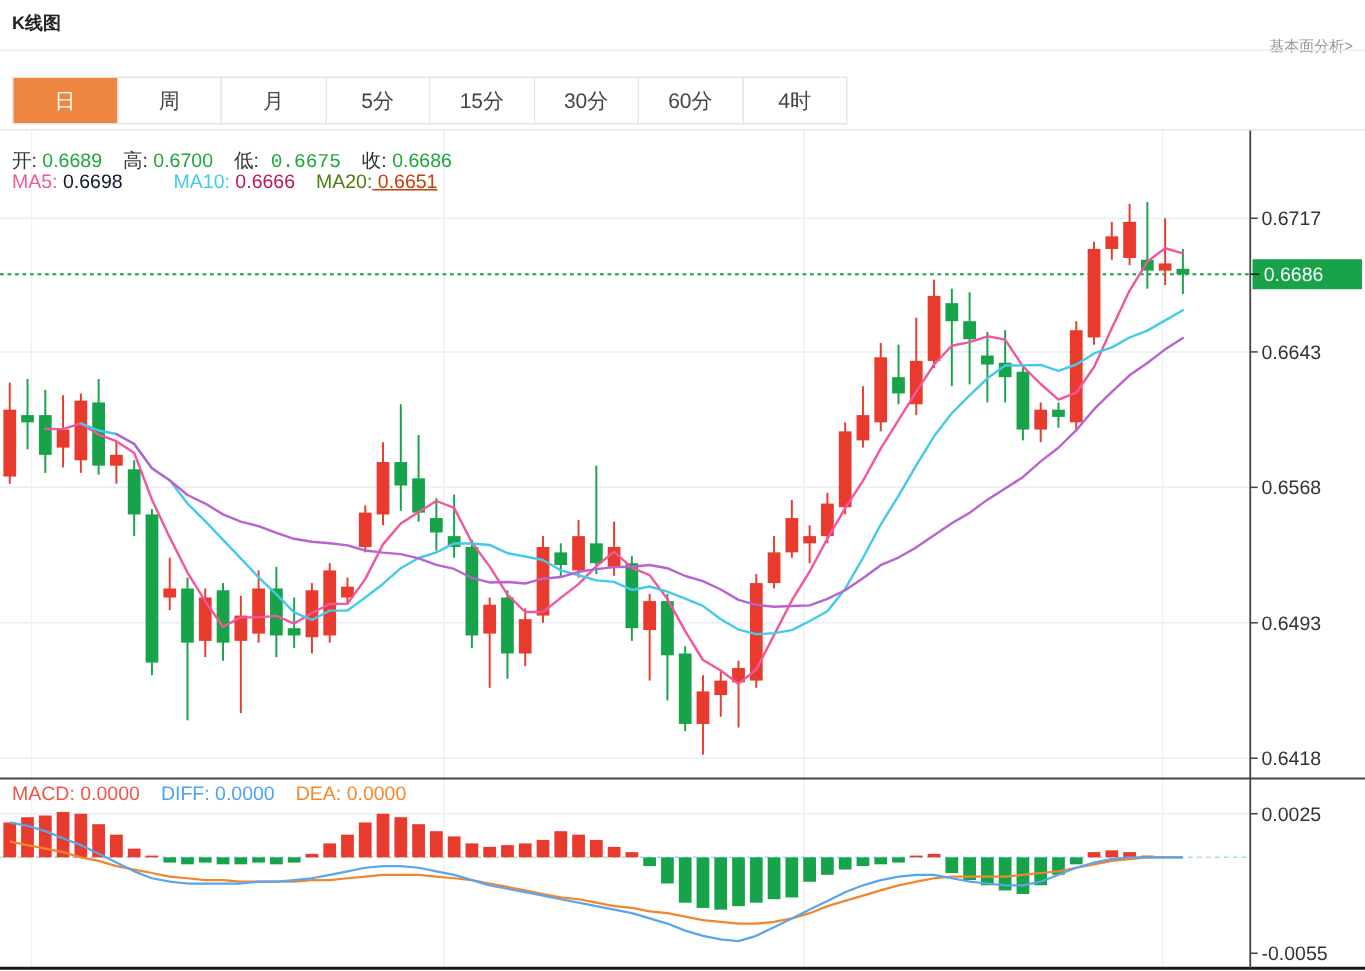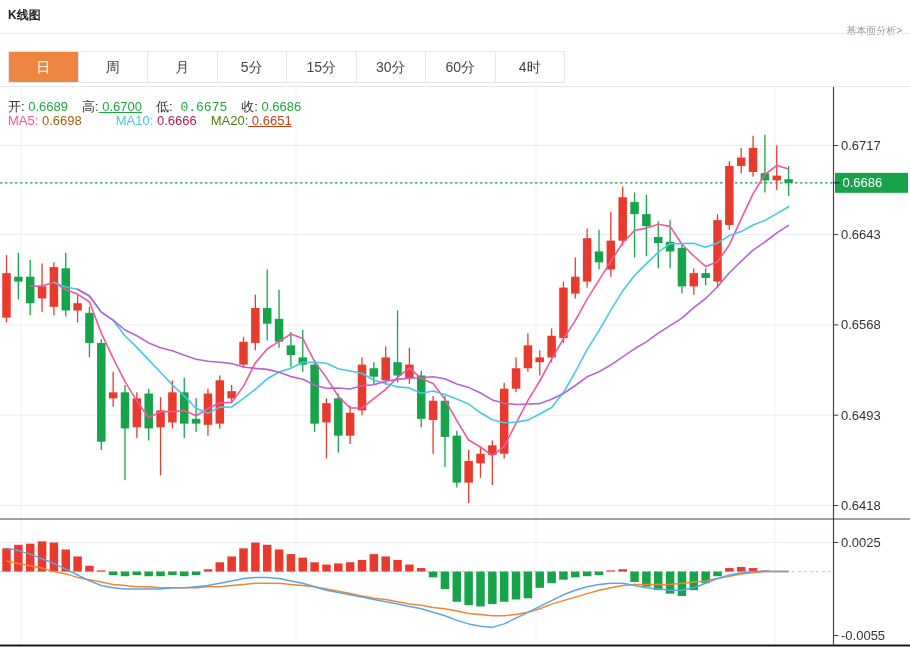--- a/index.html
+++ b/index.html
@@ -290,22 +290,27 @@
       <div class="tab">5分</div>
       <div class="tab">15分</div>
       <div class="tab">30分</div>
       <div class="tab">60分</div>
       <div class="tab">4时</div>
     </div>
   <div class="chart-top-border"></div>
 
   <div class="legend-row ohlc">
       <span class="legend-item"><span class="lab">开:</span><span style="color: rgb(31, 167, 61);"> 0.6689</span></span>
-      <span class="legend-item"><span class="lab">高:</span><span style="color: rgb(31, 167, 61); text-decoration: underline;"> 0.6700</span></span>
+      <span class="legend-item"><span class="lab">高:</span><span style="color: rgb(31, 167, 61);"> 0.6700</span></span>
       <span class="legend-item"><span class="lab">低:</span><span style="color: rgb(31, 167, 61); font-family: Liberation Mono, monospace;"> 0.6675</span></span>
       <span class="legend-item"><span class="lab">收:</span><span style="color: rgb(31, 167, 61);"> 0.6686</span></span>
     </div>
   <div class="legend-row ma">
-      <span class="legend-item"><span class="lab" style="color: rgb(240, 87, 159);">MA5:</span><span style="color: #a16207;"> 0.6698</span></span>
+      <span class="legend-item"><span class="lab" style="color: rgb(240, 87, 159);">MA5:</span><span style="color: #0f172a;"> 0.6698</span></span>
       <span class="legend-item"><span class="lab" style="color: rgb(69, 201, 233); margin-left: 20px;">MA10:</span><span style="color: #be185d;"> 0.6666</span></span>
       <span class="legend-item"><span class="lab" style="color: #4d7c0f;">MA20:</span><span style="color: #c2410c; text-decoration: underline;"> 0.6651</span></span>
     </div>
+  <div class="legend-row macd">
+      <span class="legend-item"><span class="lab" style="color: rgb(242, 83, 72);">MACD:</span><span style="color: rgb(242, 83, 72);"> 0.0000</span></span>
+      <span class="legend-item"><span class="lab" style="color: rgb(77, 162, 240);">DIFF:</span><span style="color: rgb(77, 162, 240);"> 0.0000</span></span>
+      <span class="legend-item"><span class="lab" style="color: rgb(246, 134, 44);">DEA:</span><span style="color: rgb(246, 134, 44);"> 0.0000</span></span>
+    </div>
 </div>
 
 </body></html>

